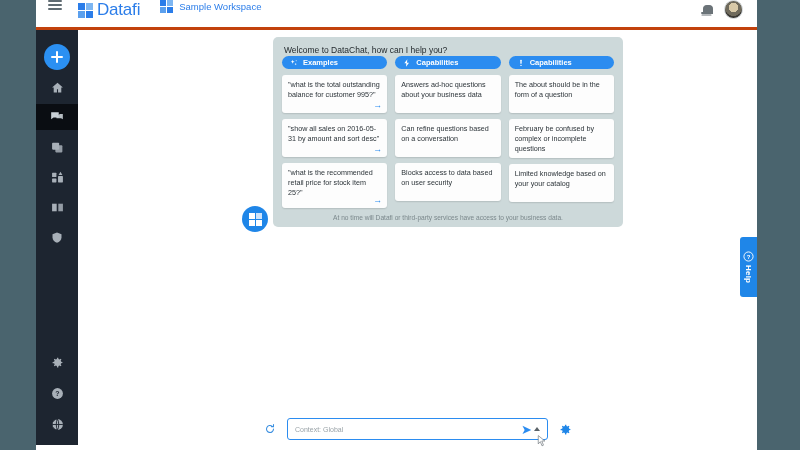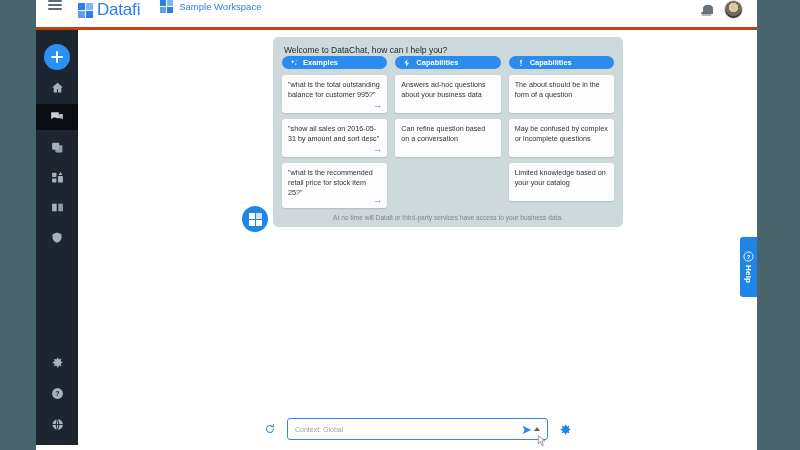--- a/index.html
+++ b/index.html
@@ -537,30 +537,33 @@
             <span>"what is the recommended retail price for stock item 25?"</span>
             <span class="arrow">→</span>
           </div>
         </div>
 
         <div class="col">
           <div class="qcard plain">
             <span>Answers ad-hoc questions about your business data</span>
           </div>
           <div class="qcard plain">
-            <span>Can refine question based on a conversation</span>
+            <span>Can refine questions based on a conversation</span>
+          </div>
+          <div class="qcard plain">
+            <span>Blocks access to data based on user security</span>
           </div>
         </div>
 
         <div class="col">
           <div class="qcard plain">
             <span>The about should be in the form of a question</span>
           </div>
           <div class="qcard plain">
-            <span>May be confused by complex or incomplete questions</span>
+            <span>February be confused by complex or incomplete questions</span>
           </div>
           <div class="qcard plain">
             <span>Limited knowledge based on your your catalog</span>
           </div>
         </div>
       </div>
 
       <div class="card-footnote">At no time will Datafi or third-party services have access to your business data.</div>
     </div>
 

